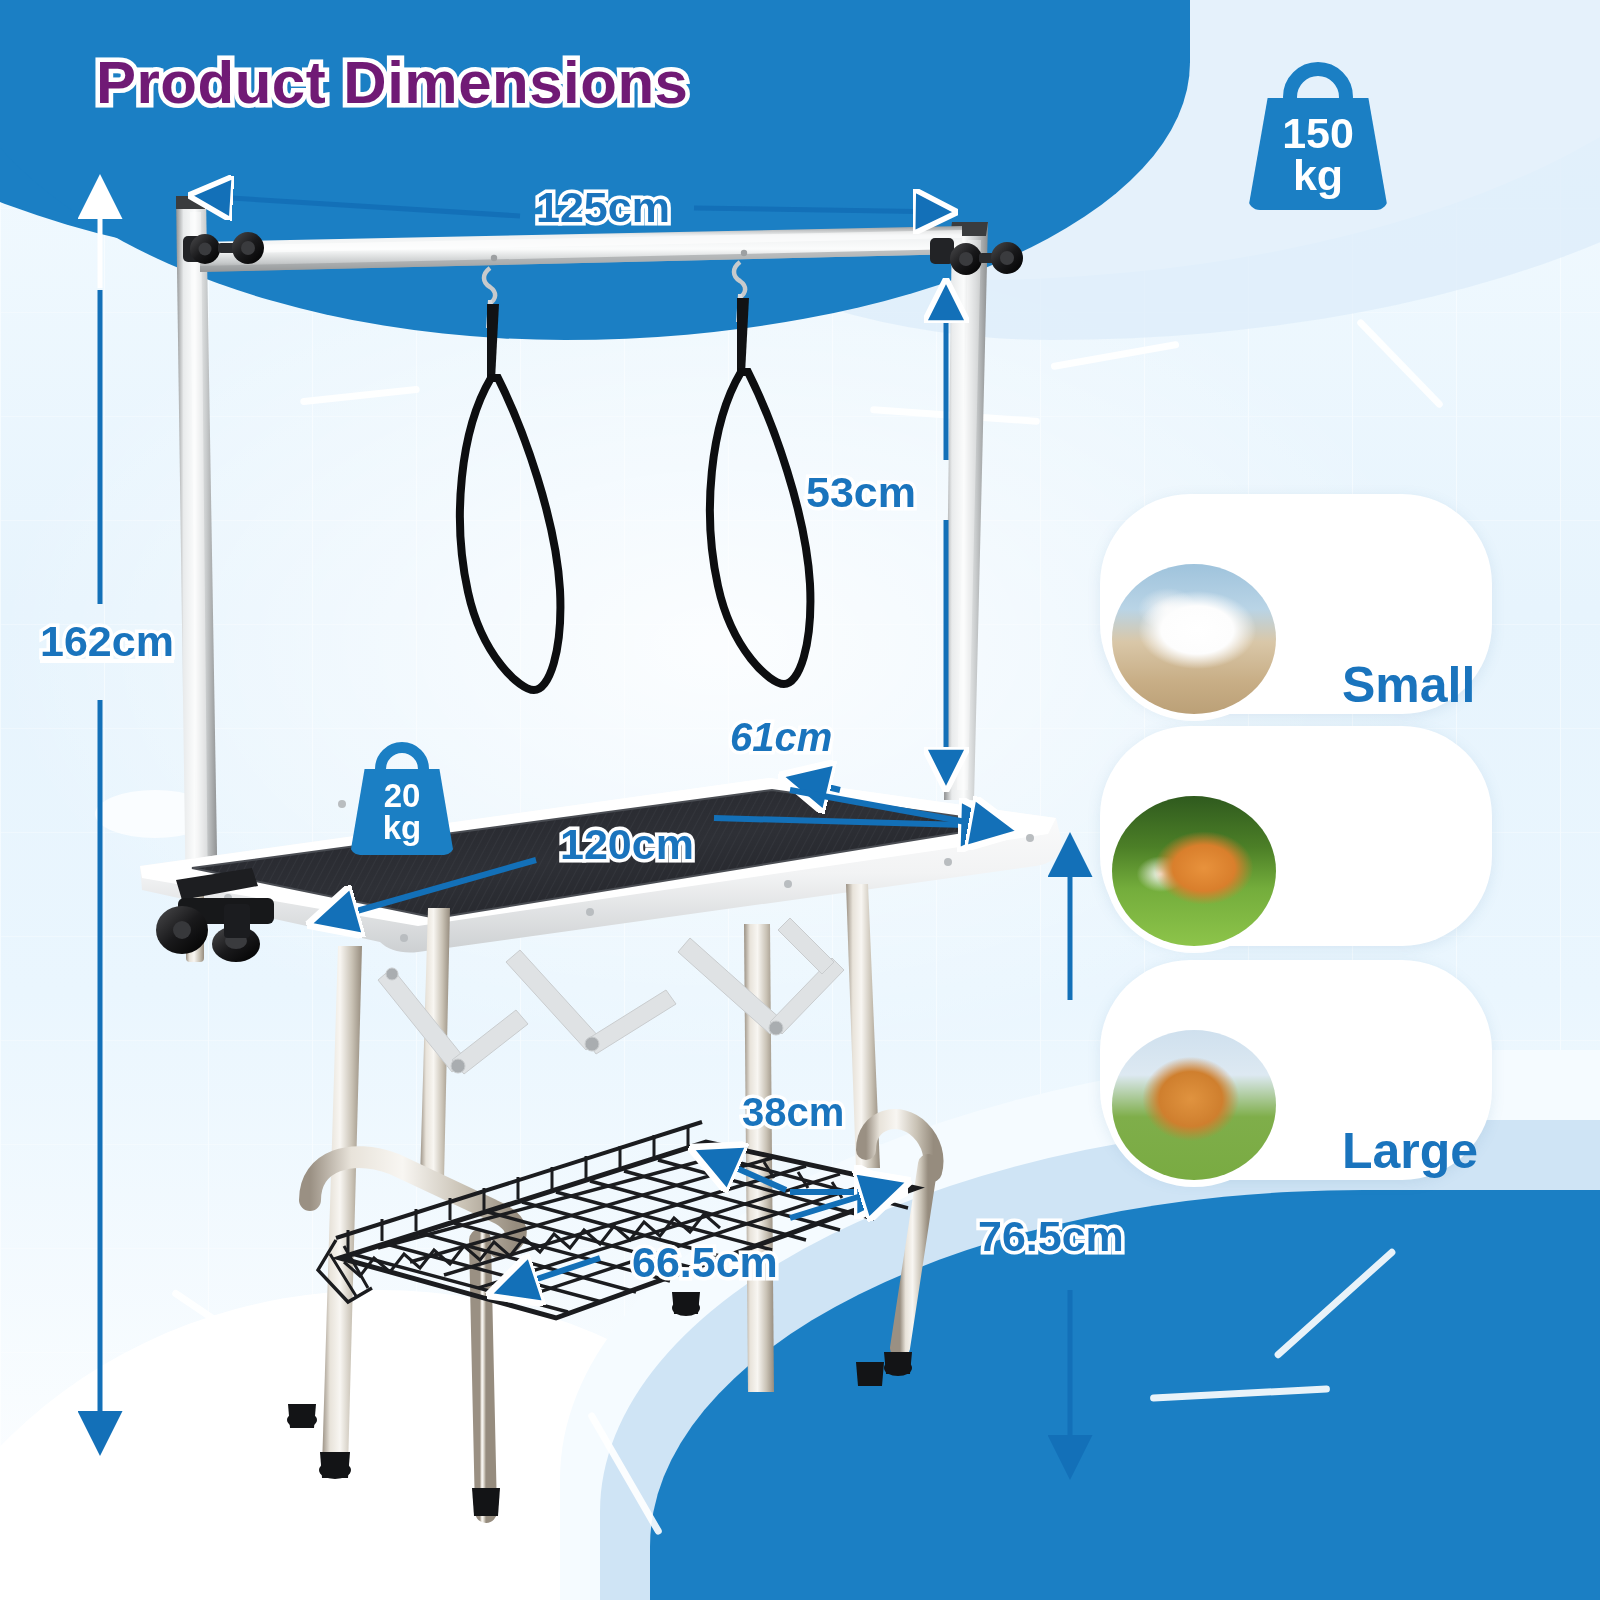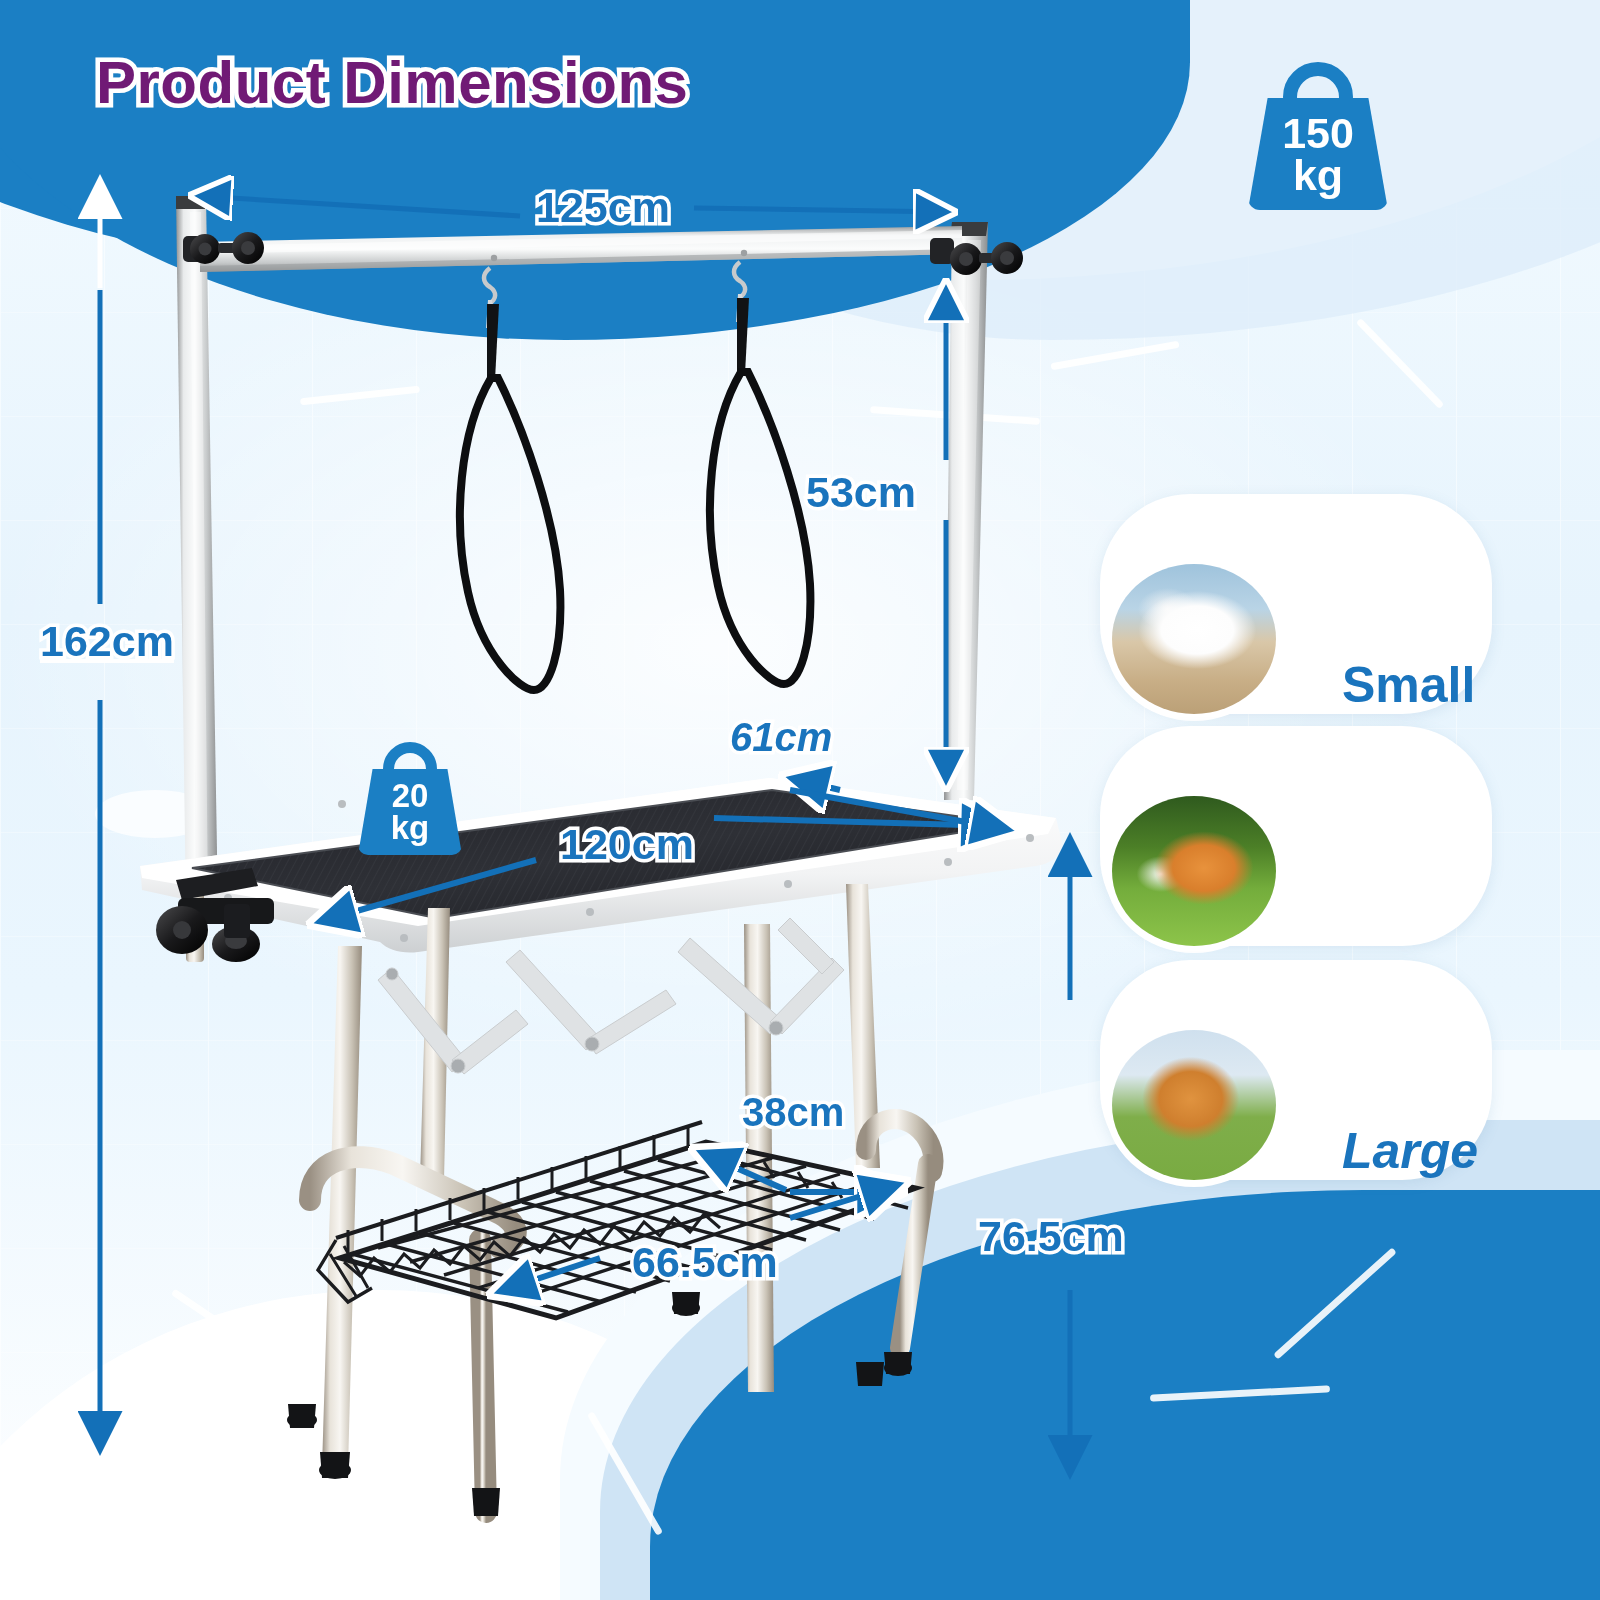--- a/index.html
+++ b/index.html
@@ -46,21 +46,21 @@
   .wbadge{position:absolute;}
   .wbadge .body{position:relative;background:#1b7fc4;color:#fff;text-align:left;
     display:flex;flex-direction:column;justify-content:center;align-items:center;
     line-height:.98;font-weight:bold;}
   .wbadge .ring{position:absolute;left:50%;transform:translateX(-50%);
     border-style:solid;border-color:#1b7fc4;border-radius:50%;background:transparent;}
   .w150{left:1248px;top:62px;}
   .w150 .ring{top:0;width:42px;height:42px;border-width:14px;}
   .w150 .body{margin-top:36px;width:140px;height:112px;font-size:43px;
     clip-path:polygon(14% 0,86% 0,100% 100%,0 100%);border-radius:12px;}
-  .w20{left:358px;top:742px;}
+  .w20{left:350px;top:742px;}
   .w20 .ring{top:0;width:32px;height:32px;border-width:11px;}
   .w20 .body{margin-top:27px;width:104px;height:86px;font-size:33px;
     clip-path:polygon(14% 0,86% 0,100% 100%,0 100%);border-radius:10px;}
 
   
   .dim{position:absolute;font-size:43px;font-weight:bold;color:#1a74bd;
     -webkit-text-stroke:7px #ffffff;paint-order:stroke fill;white-space:nowrap;}
   .dim.sm{font-size:40px;}
 
   
@@ -423,20 +423,20 @@
       </div>
     <div class="lbl">Small</div>
   </div>
 
   <div class="dogcard" style="left:1100px;top:726px;">
     <div class="photo">
         <div class="p-med"></div>
       </div>
   </div>
 
-  <div class="dogcard" style="left:1100px;top:960px;font-style:italic;">
+  <div class="dogcard" style="left:1100px;top:960px;">
     <div class="photo">
         <div class="p-large"></div>
       </div>
     <div class="lbl">Large</div>
   </div>
 
 </div>
 
 </body></html>

